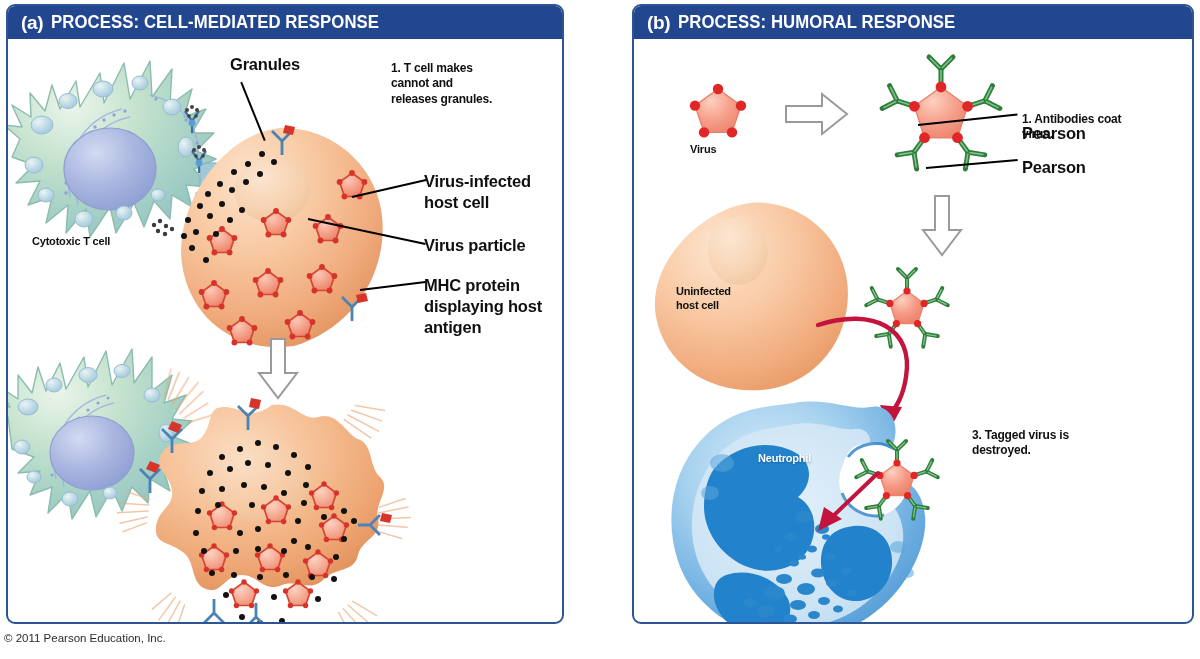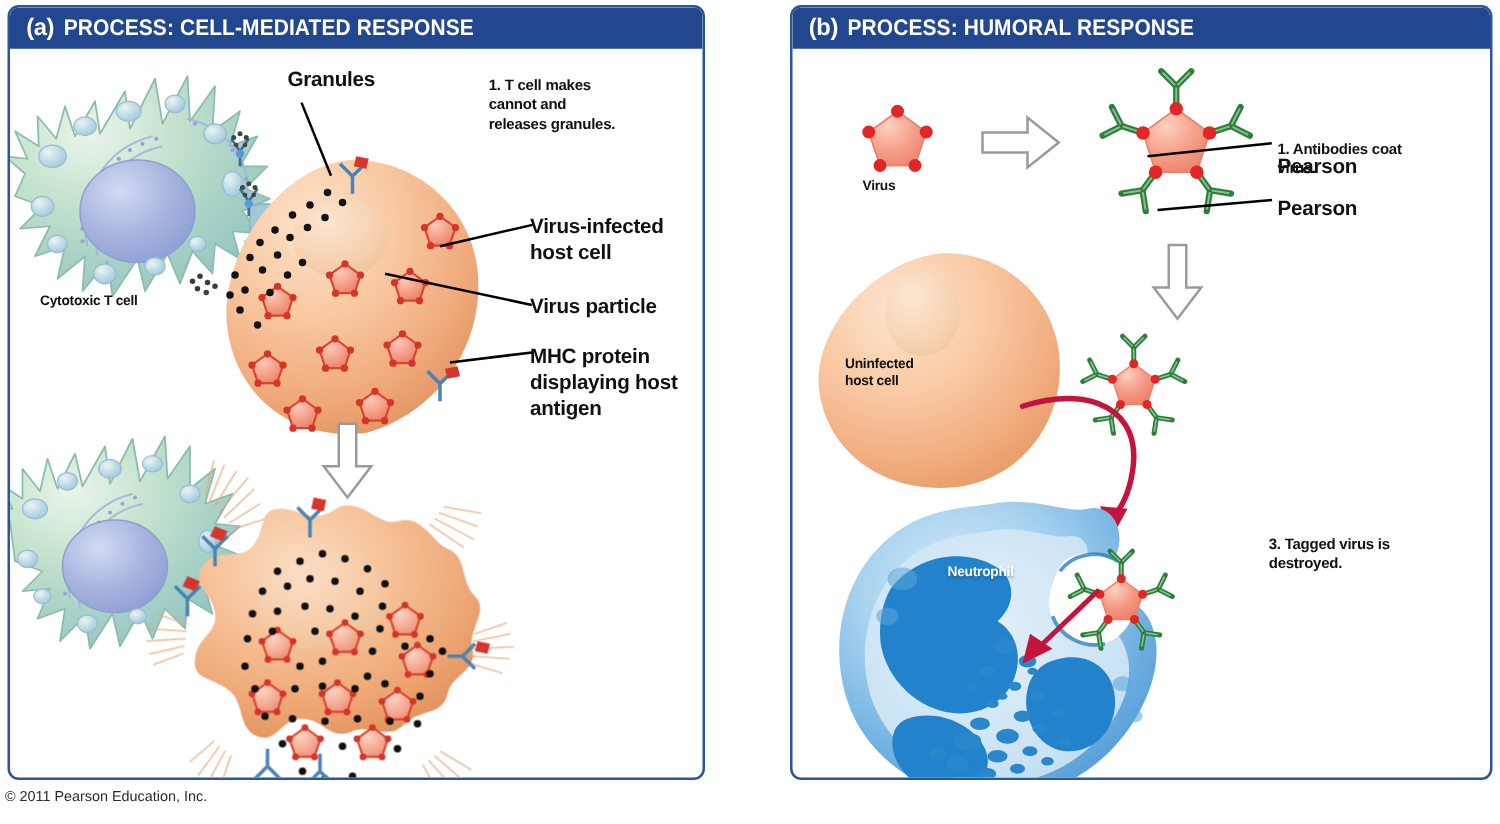--- a/index.html
+++ b/index.html
@@ -878,21 +878,21 @@
         </svg>
       </div>
 
       <div style="position:absolute;left:166px;top:428px;">
         <svg width="90" height="80" viewBox="0 0 90 80">
           <path d="M78,6 L30,52" fill="none" stroke="#c2143c" stroke-width="4" stroke-linecap="round"></path>
           <path d="M18,64 L24,40 L42,52 Z" fill="#c2143c"></path>
         </svg>
       </div>
 
-      <div class="step" style="left:338px;top:389px;margin-left:43px;">
+      <div class="step" style="left:338px;top:389px;">
         <div>3. Tagged virus is</div>
         <div>destroyed.</div>
       </div>
 
     </div>
   </div>
 
   <div class="copyright">© 2011 Pearson Education, Inc.</div>
 
 </div>

